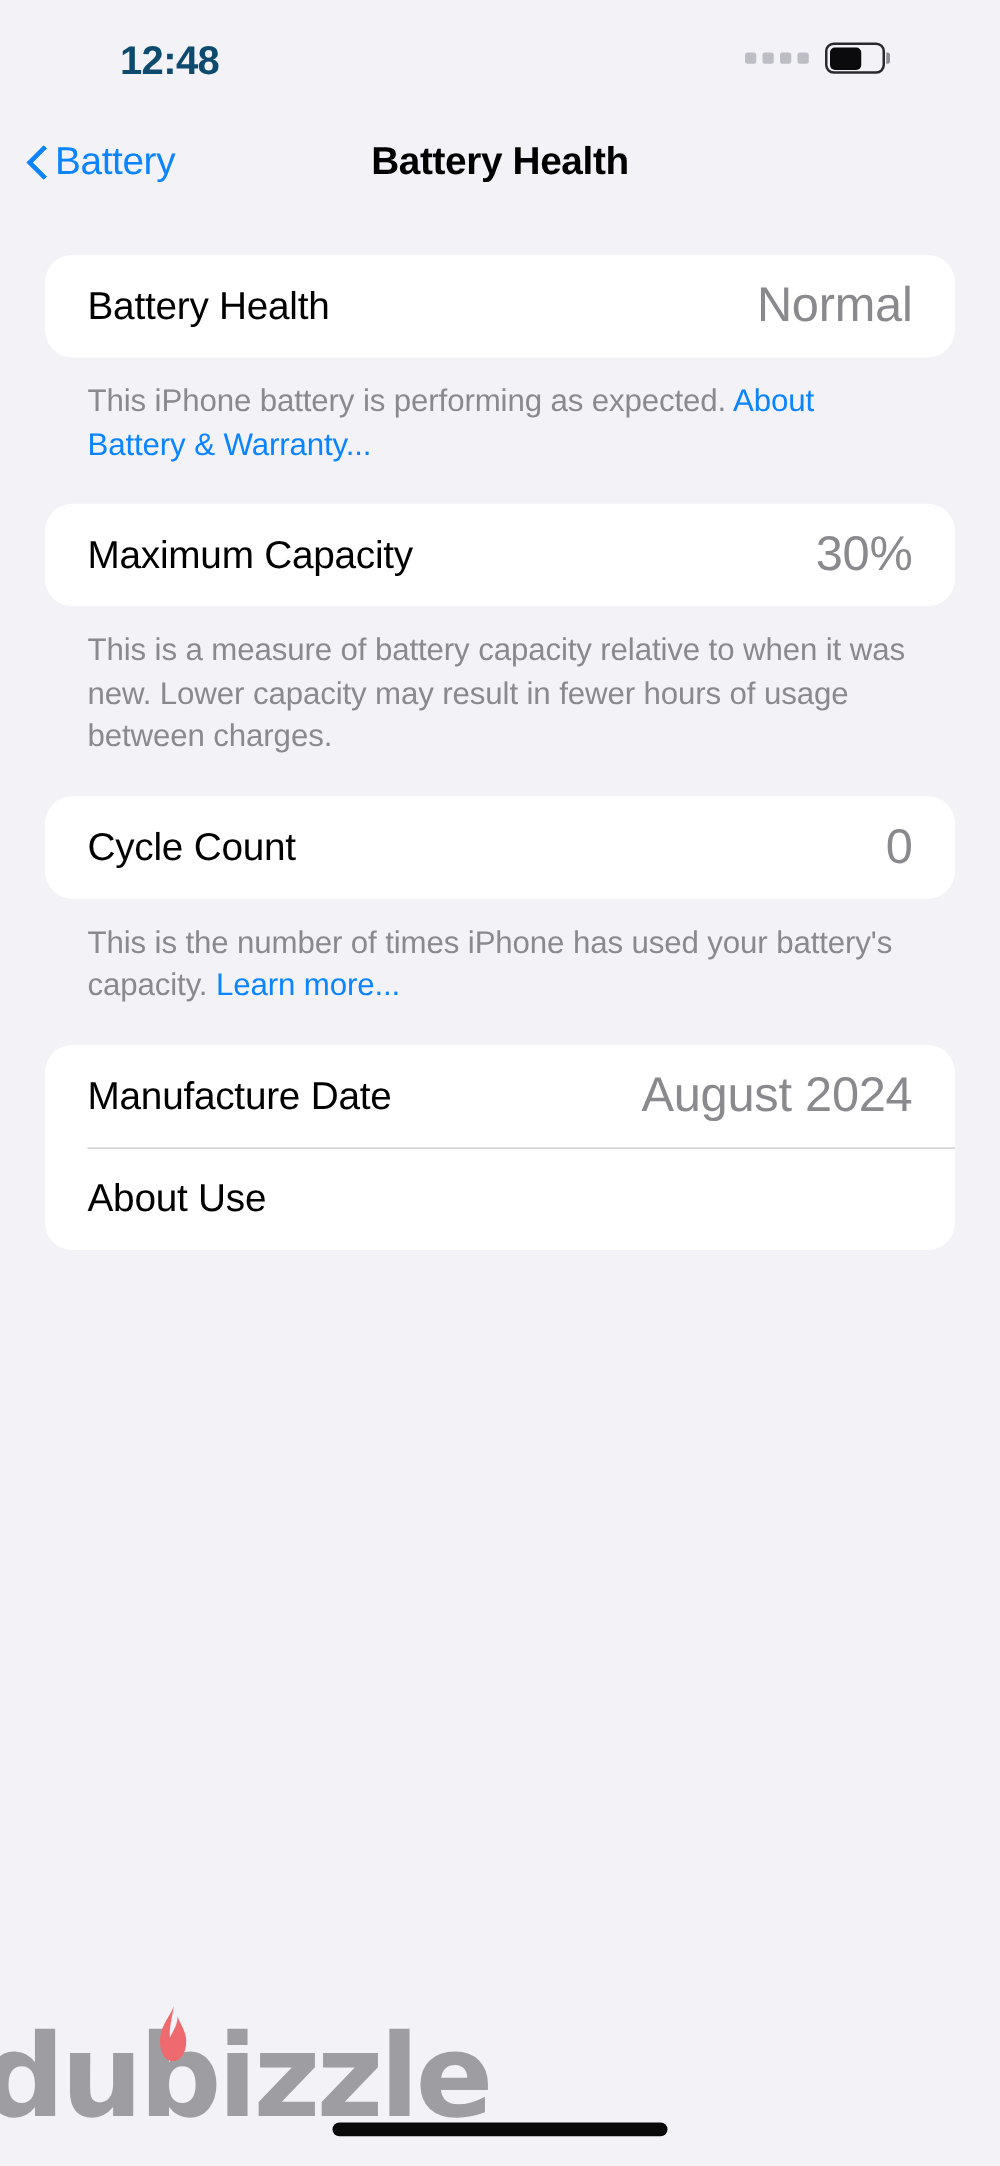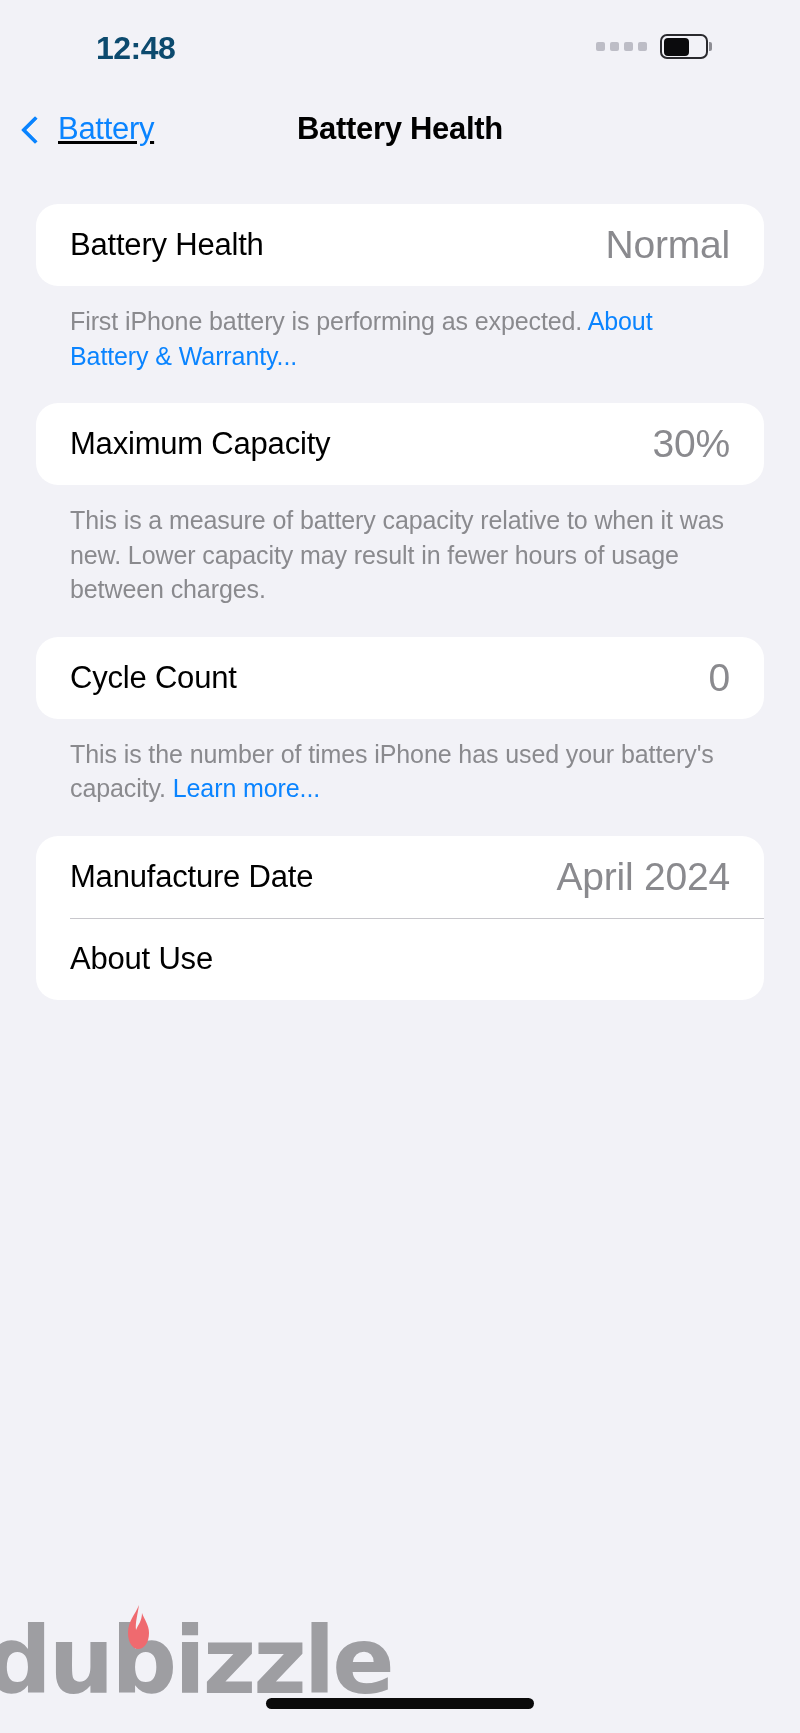--- a/index.html
+++ b/index.html
@@ -92,23 +92,22 @@
     height: 74px;
     position: relative;
     display: flex;
     align-items: center;
   }
   .nav-back {
     position: absolute;
     left: 22px;
     display: flex;
     align-items: center;
-    gap: 18px;
+    gap: 4px;
     cursor: pointer;
-    text-decoration: underline;
   }
   .chevron-left {
     width: 18px;
     height: 30px;
     position: relative;
   }
   .chevron-left::before {
     content: "";
     position: absolute;
     left: 3px;
@@ -259,21 +258,21 @@
 
   <div class="gap-top"></div>
 
   <div class="card">
     <div class="row">
       <span class="row-label">Battery Health</span>
       <span class="row-value">Normal</span>
     </div>
   </div>
   <div class="footnote">
-    <span>First iPhone battery is performing as expected. </span><span class="link">About Battery &amp; Warranty...</span>
+    <span>This iPhone battery is performing as expected. </span><span class="link">About Battery &amp; Warranty...</span>
   </div>
 
   <div class="gap-sm"></div>
 
   <div class="card">
     <div class="row">
       <span class="row-label">Maximum Capacity</span>
       <span class="row-value">30%</span>
     </div>
   </div>
@@ -291,21 +290,21 @@
   </div>
   <div class="footnote">
     <span>This is the number of times iPhone has used your battery's capacity. </span><span class="link">Learn more...</span>
   </div>
 
   <div class="gap-sm"></div>
 
   <div class="card">
     <div class="row">
       <span class="row-label">Manufacture Date</span>
-      <span class="row-value">April 2024</span>
+      <span class="row-value">August 2024</span>
     </div>
     <div class="row">
       <span class="row-label">About Use</span>
     </div>
   </div>
 
 </div>
 
 <div class="watermark">
   <span class="wm-text">dubizzle</span>

